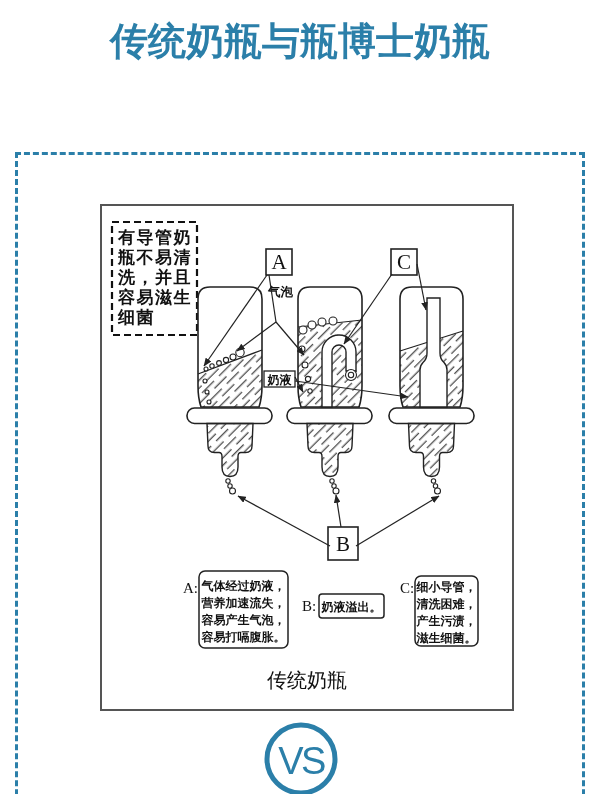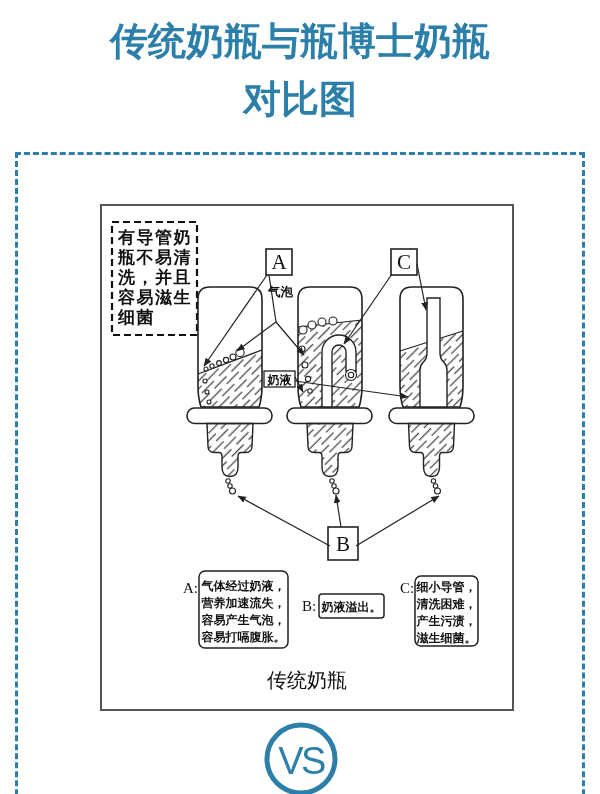--- a/index.html
+++ b/index.html
@@ -15,21 +15,20 @@
   .cap{font-family:"Liberation Serif",serif;fill:#111;}
   .vs-txt{font-family:"Liberation Sans",sans-serif;fill:var(--accent,#2b7fa9);}
   .vs-ring{fill:#fff;stroke:var(--accent,#2b7fa9);stroke-width:5;}
 </style>
 </head>
 <body>
 
 <div id="page">
   <div class="title">
     <div>传统奶瓶与瓶博士奶瓶</div>
-    <div>对比图</div>
   </div>
   <div class="dashed-frame"></div>
 
   <svg width="600" height="794" viewBox="0 0 600 794">
     <defs>
       <pattern id="hatch" patternUnits="userSpaceOnUse" width="11" height="24" patternTransform="rotate(45)">
         <line x1="2.75" y1="-2" x2="2.75" y2="26" stroke="#161616" stroke-width="1" stroke-dasharray="17 7"></line>
         <line x1="8.25" y1="-2" x2="8.25" y2="26" stroke="#161616" stroke-width="1" stroke-dasharray="17 7" stroke-dashoffset="12"></line>
       </pattern>
       <marker id="arr" markerWidth="7" markerHeight="5.6" refX="6.5" refY="2.8" orient="auto">

